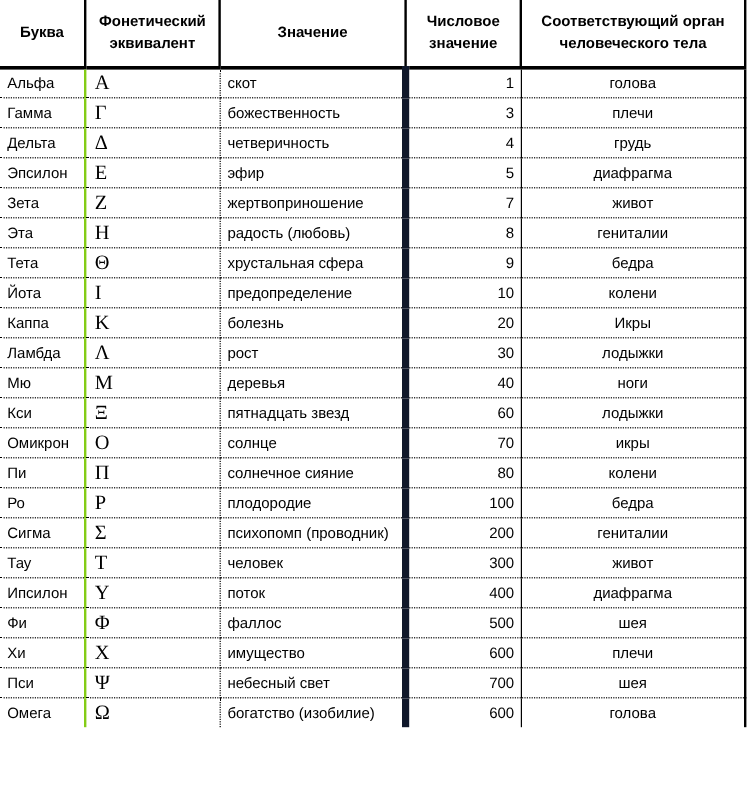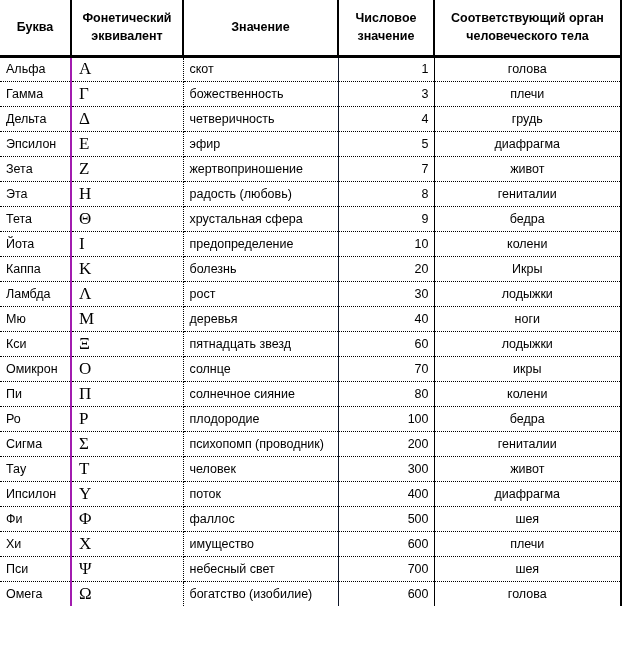--- a/index.html
+++ b/index.html
@@ -54,32 +54,32 @@
     box-sizing: border-box;
     vertical-align: middle;
     white-space: nowrap;
     overflow: hidden;
     border-bottom: 1px dotted #000000;
   }
   tbody tr:last-child td { border-bottom: none; }
 
   td.cell-letter {
     text-align: left;
-    border-right: 2px solid #a21caf;
+    border-right: 2px solid #84cc16;
   }
   td.cell-phonetic {
     font-family: "Liberation Serif", serif;
     font-size: 17px;
     text-align: left;
     border-right: 1px dotted #000000;
     padding-left: 7px;
   }
   td.cell-meaning {
     text-align: left;
-    border-right: 1px solid #0f172a;
+    border-right: 6px solid #0f172a;
   }
   td.cell-numeric {
     text-align: right;
     border-right: 1px solid #000000;
     padding-right: 5px;
   }
   td.cell-organ {
     text-align: center;
   }
 </style>

